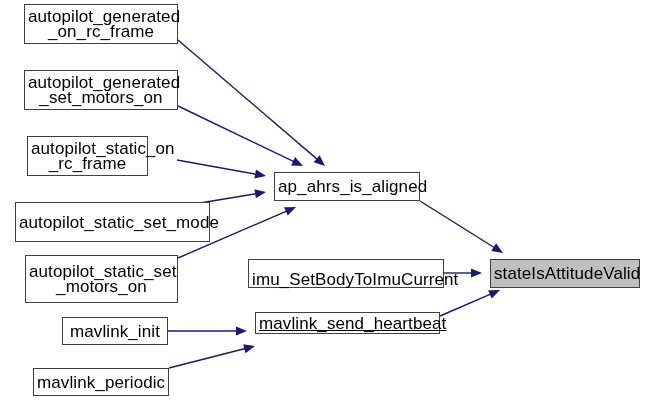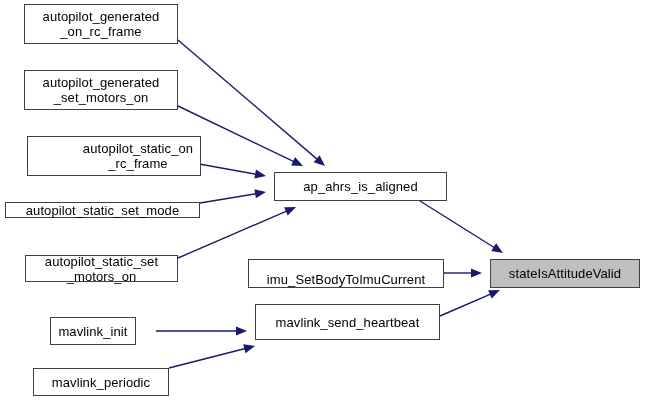--- a/index.html
+++ b/index.html
@@ -26,21 +26,21 @@
   .node {
     position: absolute;
     box-sizing: border-box;
     border: 1px solid #404040;
     background: #ffffff;
     display: flex;
     align-items: center;
     justify-content: center;
     text-align: center;
     color: #000000;
-    font-size: 13px;
+    font-size: 17px;
     line-height: 15px;
     letter-spacing: 0.1px;
     white-space: pre-line;
     z-index: 2;
   }
   .node.highlight {
     background: #bfbfbf;
   }
   .node-label {
     display: block;
@@ -75,26 +75,26 @@
       <polygon points="255,346 245.48320320066688,353.18265819040573 243.20313730082665,344.2696733092122" fill="#191970"></polygon>
       <line x1="440" y1="316" x2="491.74199937221067" y2="293.5784669387087" stroke="#191970" stroke-width="1.4"></line>
       <polygon points="500,290 491.7358823347086,298.59443769040297 488.0778939084731,290.1529259375517" fill="#191970"></polygon>
     </svg>
 
   <div id="node-layer">
       <div class="node" style="left: 24px; top: 4px; width: 154px; height: 40px;"><span class="node-label">autopilot_generated
 _on_rc_frame</span></div>
       <div class="node" style="left: 24px; top: 70px; width: 154px; height: 40px;"><span class="node-label">autopilot_generated
 _set_motors_on</span></div>
-      <div class="node" style="left: 27px; top: 136px; width: 174px; height: 40px; padding-left: 48px;"><span class="node-label">autopilot_static_on
+      <div class="node" style="left: 27px; top: 136px; width: 121px; height: 40px;"><span class="node-label">autopilot_static_on
 _rc_frame</span></div>
-      <div class="node" style="left: 5px; top: 202px; width: 195px; height: 16px;"><span class="node-label">autopilot_static_set_mode</span></div>
-      <div class="node" style="left: 25px; top: 255px; width: 153px; height: 27px;"><span class="node-label">autopilot_static_set
+      <div class="node" style="left: 15px; top: 202px; width: 195px; height: 40px;"><span class="node-label">autopilot_static_set_mode</span></div>
+      <div class="node" style="left: 25px; top: 255px; width: 153px; height: 48px;"><span class="node-label">autopilot_static_set
 _motors_on</span></div>
-      <div class="node" style="left: 274px; top: 172px; width: 173px; height: 29px;"><span class="node-label">ap_ahrs_is_aligned</span></div>
+      <div class="node" style="left: 274px; top: 172px; width: 146px; height: 29px;"><span class="node-label">ap_ahrs_is_aligned</span></div>
       <div class="node" style="left: 248px; top: 259px; width: 196px; height: 29px; align-items: flex-end;"><span class="node-label">imu_SetBodyToImuCurrent</span></div>
       <div class="node highlight" style="left: 490px; top: 259px; width: 150px; height: 29px;"><span class="node-label">stateIsAttitudeValid</span></div>
-      <div class="node" style="left: 50px; top: 317px; width: 86px; height: 28px;"><span class="node-label">mavlink_init</span></div>
+      <div class="node" style="left: 62px; top: 317px; width: 106px; height: 28px;"><span class="node-label">mavlink_init</span></div>
       <div class="node" style="left: 33px; top: 368px; width: 136px; height: 28px; align-items: center;"><span class="node-label">mavlink_periodic</span></div>
-      <div class="node" style="left: 255px; top: 304px; width: 185px; height: 36px;"><span class="node-label">mavlink_send_heartbeat</span></div>
+      <div class="node" style="left: 255px; top: 312px; width: 185px; height: 22px; text-decoration: underline;"><span class="node-label">mavlink_send_heartbeat</span></div>
     </div>
 
 </div>
 
 </body></html>

